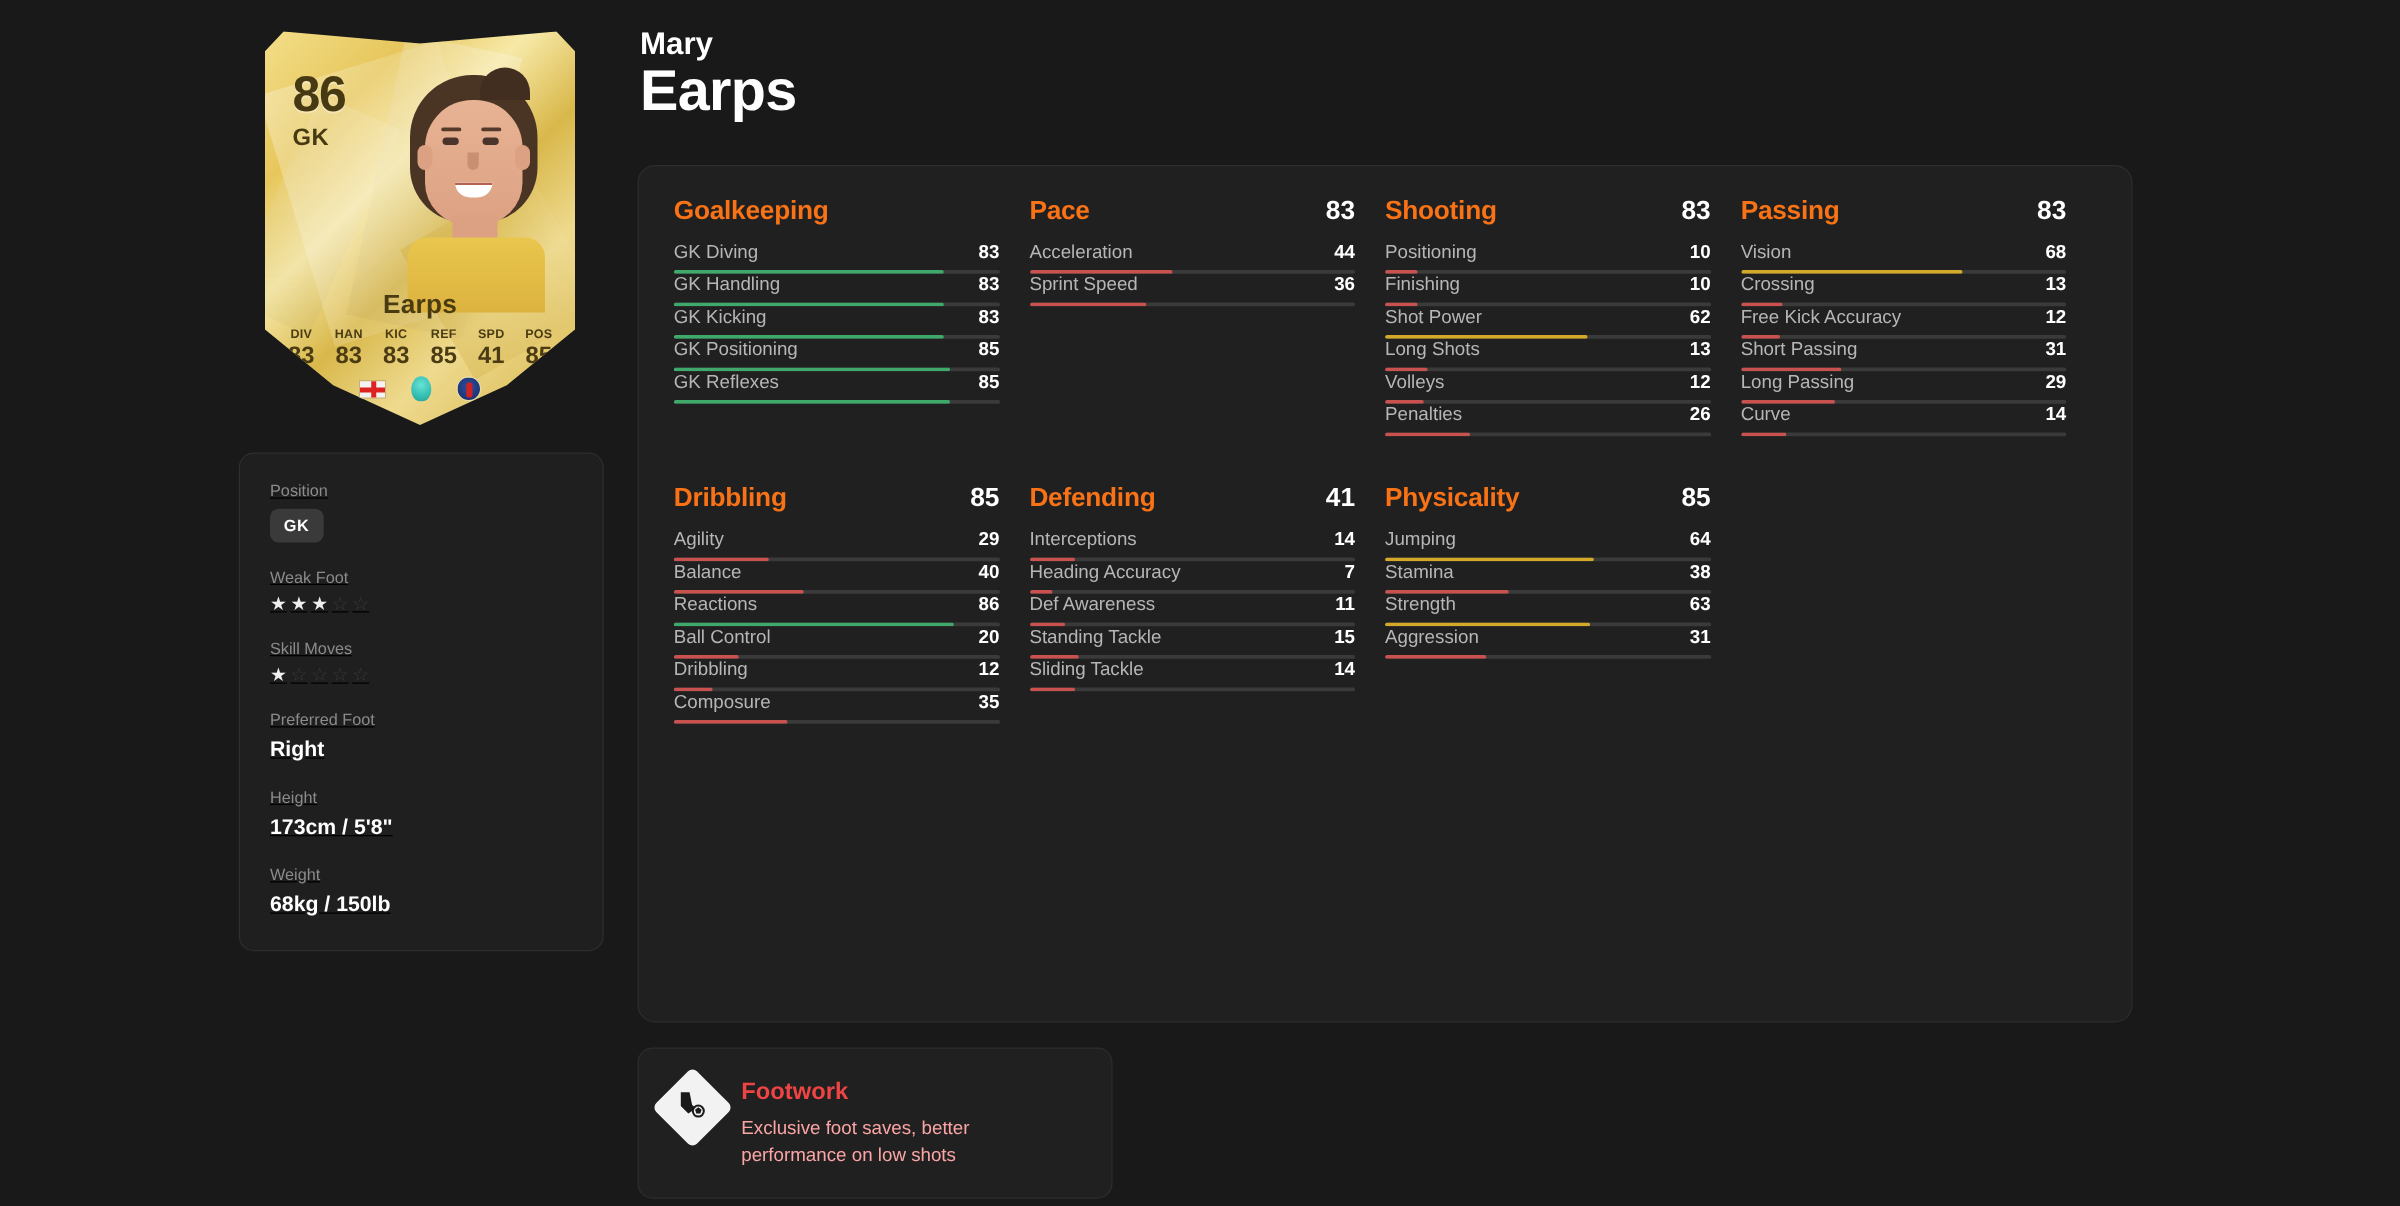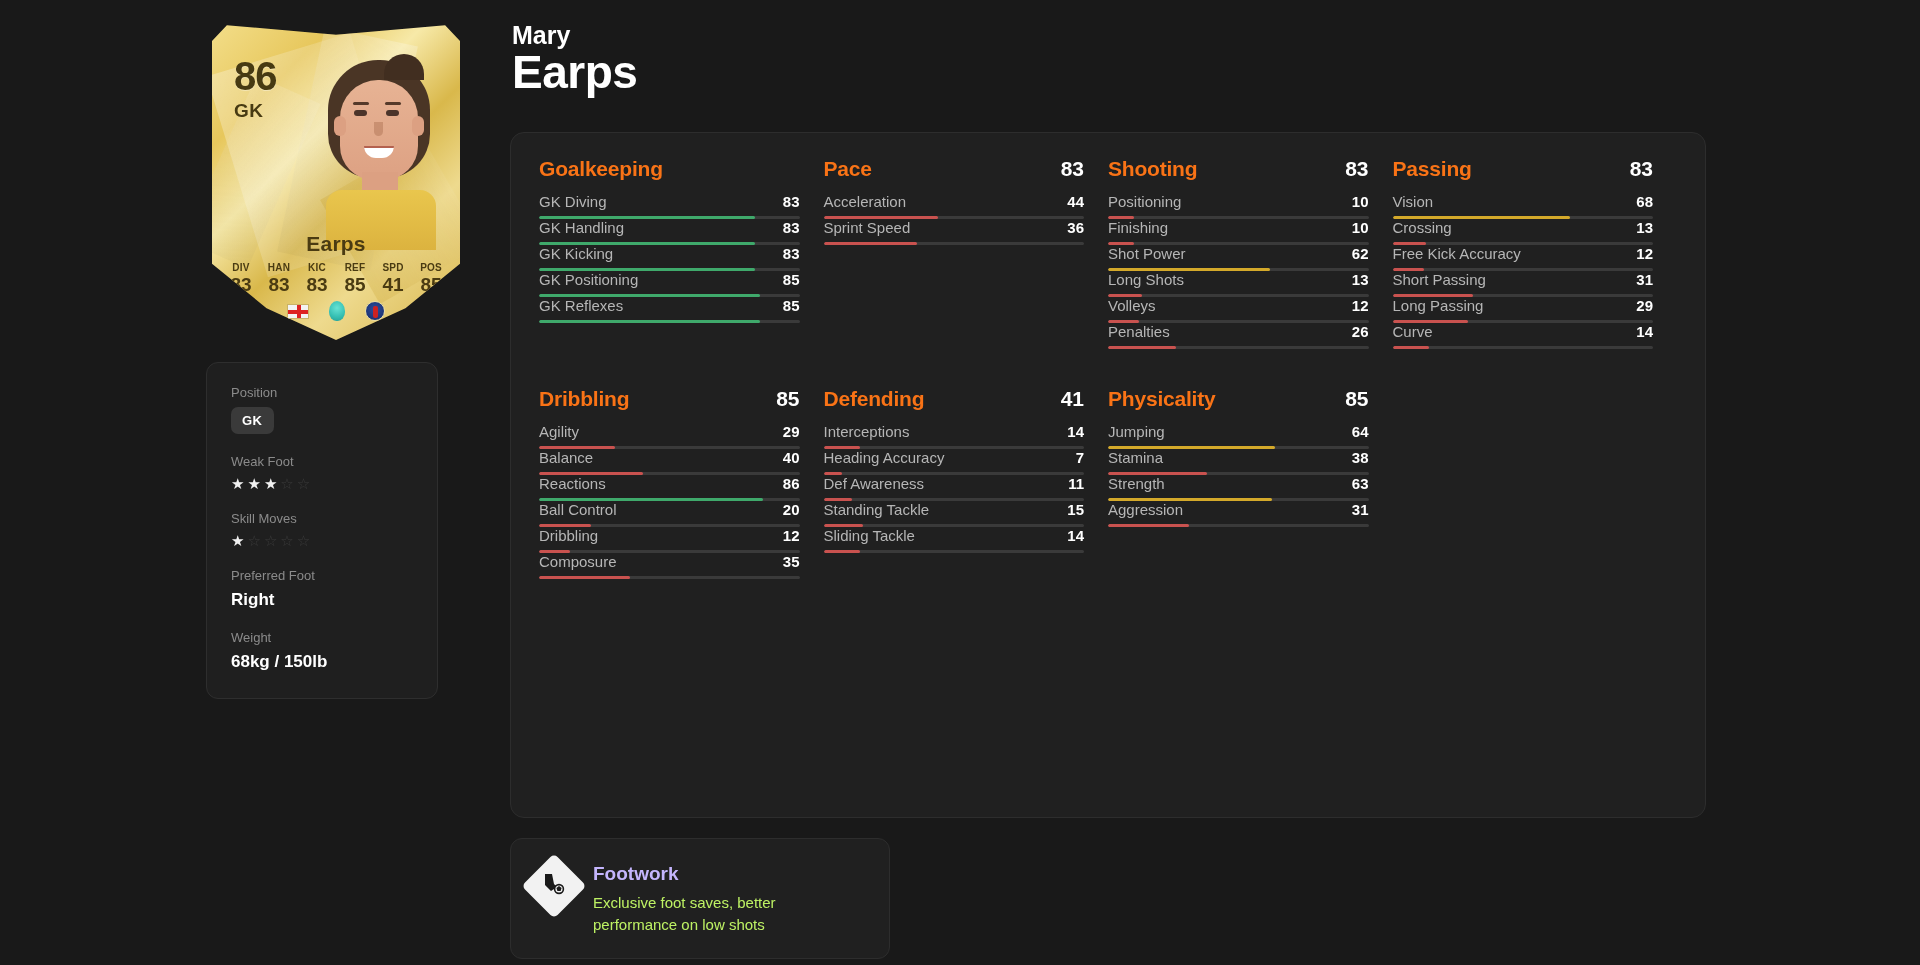--- a/index.html
+++ b/index.html
@@ -89,23 +89,23 @@
   .flag-en::after { content:""; position: absolute; top: 5px; left: 0; width: 100%; height: 4px; background:#d22; }
   .league-logo { width: 16px; height: 20px; background: radial-gradient(circle at 50% 35%, #5fe3d8 0%, #2bbdb4 60%, #1d9a92 100%);
     border-radius: 50% 50% 45% 45%; opacity: .95; }
   .club-logo { width: 20px; height: 20px; border-radius: 50%;
     background: radial-gradient(circle at 50% 40%, #2c4fa0 0%, #1d3576 70%, #15265a 100%);
     border: 1.5px solid #e7dca8; position: relative; }
   .club-logo::after { content:""; position:absolute; left:7px; top:4px; width:5px; height:12px; background:#c22; border-radius:2px; }
 
   
   .info-panel {
-    margin-top: 22px; margin-left: 16px;
-    width: 232px; background: #1f1f1f; border: 1px solid #2e2e2e;
-    border-radius: 12px; padding: 22px 24px 26px;
+    margin-top: 22px; margin-left: 1px;
+    width: 292px; background: #1f1f1f; border: 1px solid #2e2e2e;
+    border-radius: 12px; padding: 22px 24px 26px; text-decoration: underline;
   }
   .info-block { margin-bottom: 20px; }
   .info-block:last-child { margin-bottom: 0; }
   .info-label { font-size: 13px; color: #8b8b8b; margin-bottom: 7px; }
   .info-value { font-size: 17px; color: #fff; font-weight: 700; }
   .pos-badge {
     display: inline-block; background: #3a3a3a; color: #fff;
     font-size: 13px; font-weight: 800; letter-spacing: .5px;
     padding: 6px 11px; border-radius: 7px;
   }
@@ -143,22 +143,22 @@
     background: #202020; border: 1px solid #2d2d2d; border-radius: 12px;
     padding: 22px 20px; display: flex; gap: 16px; align-items: flex-start;
   }
   .ps-icon {
     flex: 0 0 auto; width: 46px; height: 46px; margin-top: 2px;
     background: #f2f2f2; transform: rotate(45deg); border-radius: 5px;
     display: flex; align-items: center; justify-content: center;
   }
   .ps-icon-inner { transform: rotate(-45deg); display: block; }
   .ps-text { padding-top: 2px; }
-  .ps-title { font-size: 19px; font-weight: 800; color: #c4b5fd; margin-bottom: 7px; }
-  .ps-desc { font-size: 15px; color: #bef264; line-height: 1.45; max-width: 250px; }
+  .ps-title { font-size: 19px; font-weight: 800; color: #ef4444; margin-bottom: 7px; }
+  .ps-desc { font-size: 15px; color: #fca5a5; line-height: 1.45; max-width: 250px; }
 
   
   .player-header { position: absolute; left: 512px; top: 22px; }
   .first-name { font-size: 25px; font-weight: 700; color: #fff; line-height: 1.05; }
   .last-name { font-size: 46px; font-weight: 800; color: #fff; line-height: 1.05; letter-spacing: -.5px; }
 </style>
 </head>
 <body>
 
 <div class="page">
@@ -256,20 +256,24 @@
             <span class="star">☆</span>
             <span class="star">☆</span>
             <span class="star">☆</span>
           </div>
       </div>
       <div class="info-block">
         <div class="info-label">Preferred Foot</div>
         <div class="info-value">Right</div>
       </div>
       <div class="info-block">
+        <div class="info-label">Height</div>
+        <div class="info-value">173cm / 5'8"</div>
+      </div>
+      <div class="info-block">
         <div class="info-label">Weight</div>
         <div class="info-value">68kg / 150lb</div>
       </div>
     </div>
   </div>
 
   <div class="player-header">
     <div class="first-name">Mary</div>
     <div class="last-name">Earps</div>
   </div>

